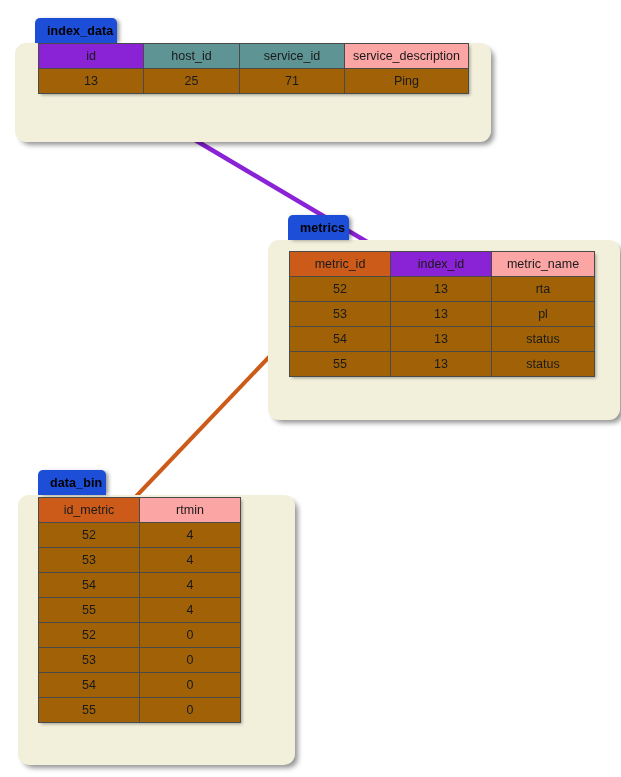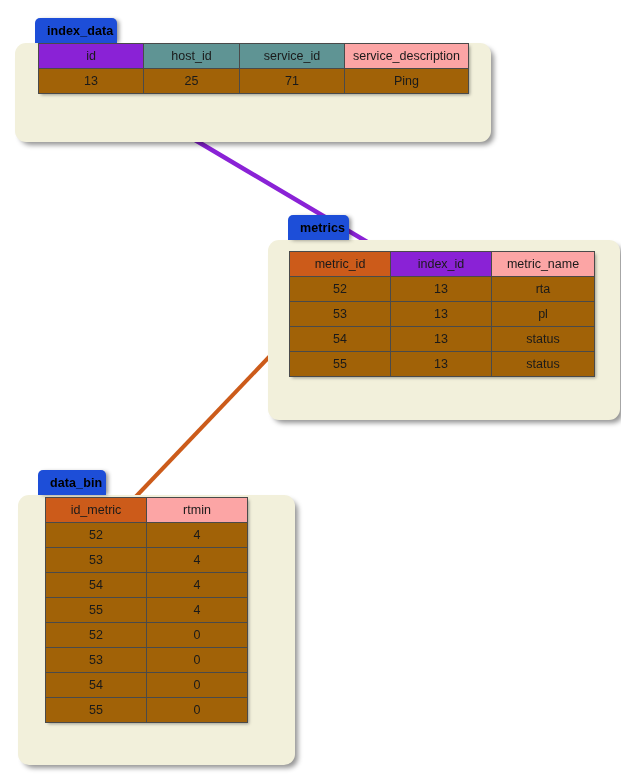--- a/index.html
+++ b/index.html
@@ -105,21 +105,21 @@
   #entity-index_data      { left: 15px;  top: 18px;  width: 476px; }
   #entity-index_data .entity-body   { width: 476px; height: 99px; }
   #entity-index_data .entity-table  { left: 23px; top: 25px; width: 430px; padding-left: 28px; }
 
   #entity-metrics         { left: 268px; top: 215px; width: 352px; }
   #entity-metrics .entity-body      { width: 352px; height: 180px; }
   #entity-metrics .entity-table     { left: 21px; top: 36px; width: 305px; }
 
   #entity-data_bin        { left: 18px;  top: 470px; width: 277px; }
   #entity-data_bin .entity-body     { width: 277px; height: 270px; }
-  #entity-data_bin .entity-table    { left: 20px; top: 27px; width: 202px; margin-left: 7px; }
+  #entity-data_bin .entity-table    { left: 20px; top: 27px; width: 202px; }
 </style>
 </head>
 <body>
 
 <div id="diagram">
 
   <svg id="arrow-layer" viewBox="0 0 621 777">
     <g id="arrow-index_data-to-metrics">
       <line x1="114" y1="92" x2="396" y2="259" stroke="#8A22D6" stroke-width="4.5" stroke-linecap="butt"></line>
       <polygon points="410,270 376,247 383,274" fill="#8A22D6"></polygon>

